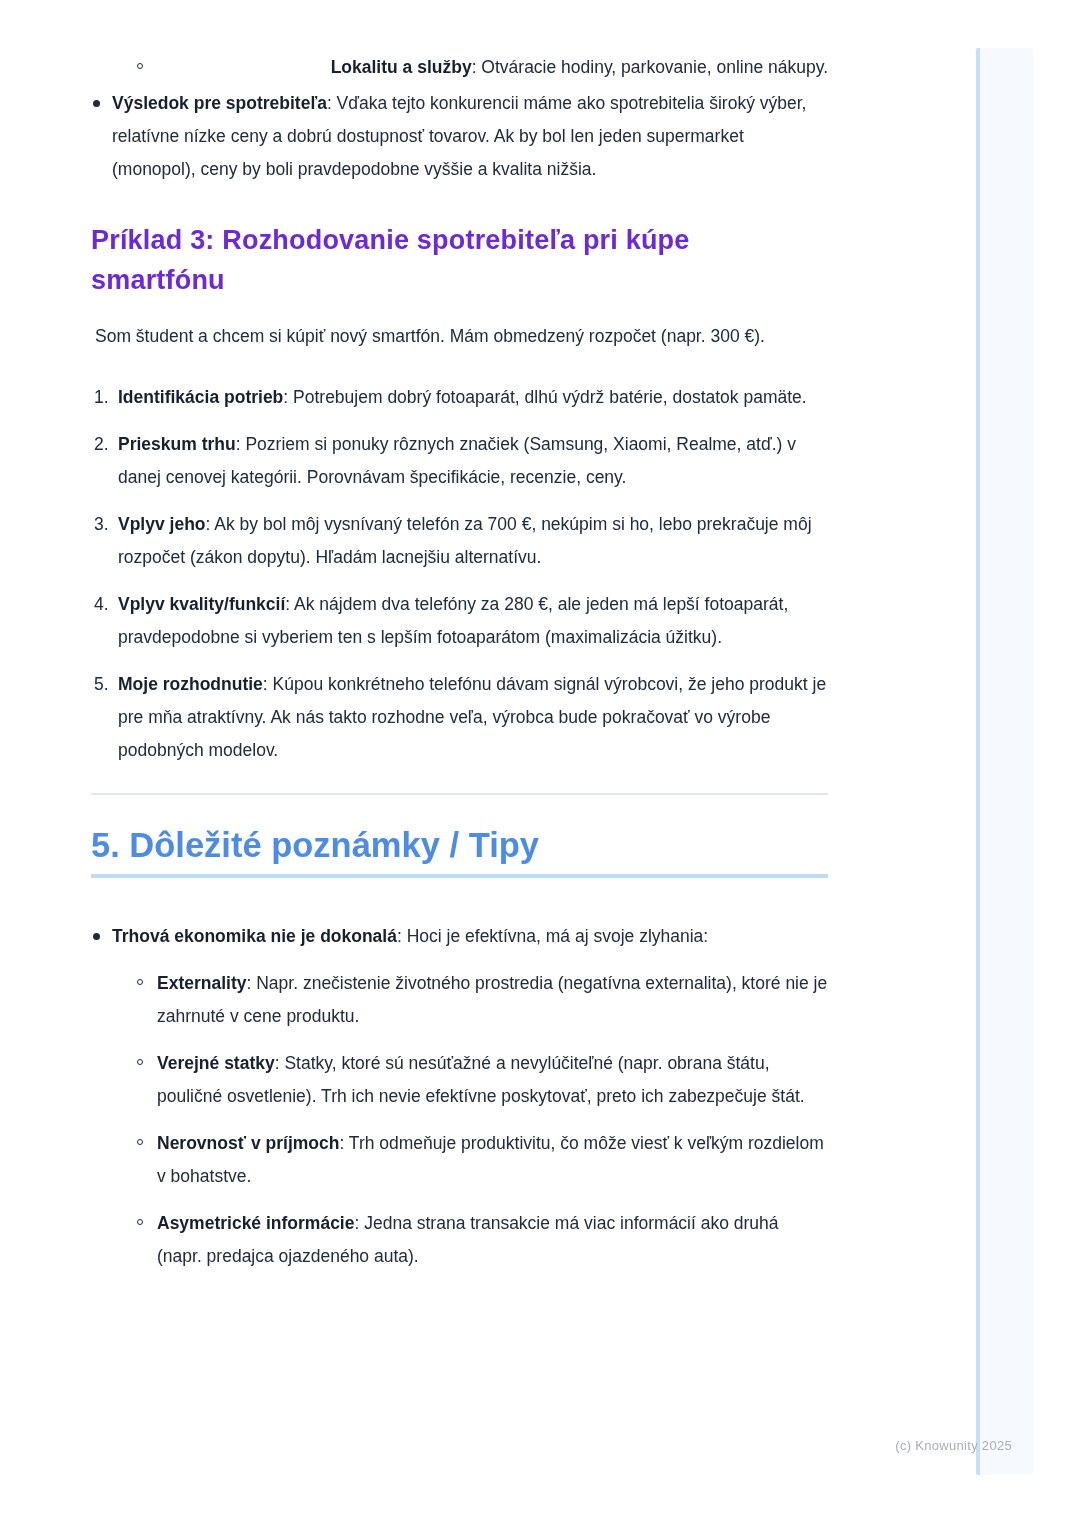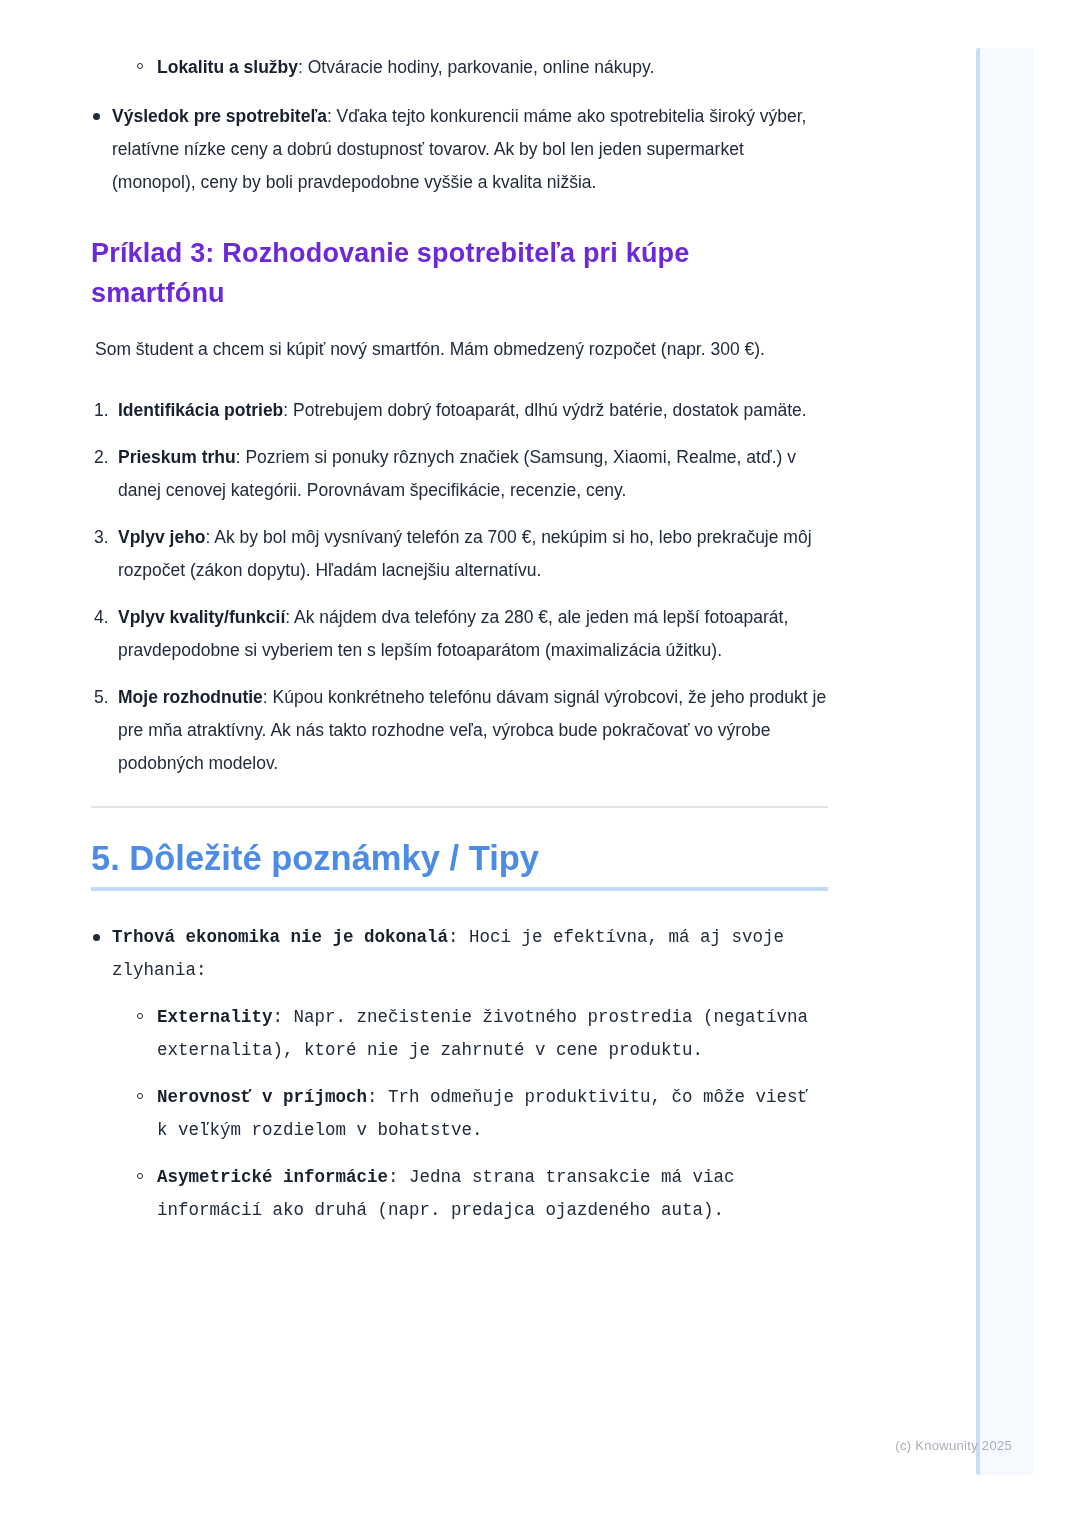--- a/index.html
+++ b/index.html
@@ -14,21 +14,21 @@
   }
   .content {
     position: absolute;
     left: 91px; top: 51px;
     width: 737px;
     font-size: 17.5px;
     line-height: 33px;
   }
   .li { position: relative; }
   .mb14 { margin-bottom: 14px; }
-  .mb18 { margin-bottom: 16px; }
+  .mb18 { margin-bottom: 3px; text-align: right; }
   
   .b1 { padding-left: 21px; }
   .b1 > .dot {
     position: absolute; left: 2px; top: 13px;
     width: 7px; height: 7px; border-radius: 50%;
     background: #212b3b;
   }
   
   .b2 { padding-left: 66px; }
   .b2 > .ring {
@@ -53,21 +53,21 @@
     height: 2px; width: 100%;
     background: #e4e5e8;
   }
   .h2 {
     margin: 30px 0 0 0;
     font-size: 34.5px; line-height: 40px; font-weight: 700;
     color: #4c8ce4;
     border-bottom: 4px solid #bfdaf5;
     padding-bottom: 9px;
   }
-  .tips { margin-top: 30px; font-family: Liberation Mono, monospace; }
+  .tips { margin-top: 42px; }
   .tips-sub { margin-top: 14px; }
   .side-strip {
     position: absolute;
     left: 976px; top: 48px;
     width: 57px; height: 1427px;
     background: #f6fafe;
     border-left: 4px solid #c7dff6;
     border-radius: 2px;
   }
   .footer {
@@ -129,20 +129,24 @@
       <span class="dot"></span>
       <strong>Trhová ekonomika nie je dokonalá</strong><span>: Hoci je efektívna, má aj svoje zlyhania:</span>
     </div>
     <div class="tips-sub">
       <div class="li b2 mb14">
         <span class="ring"></span>
         <strong>Externality</strong><span>: Napr. znečistenie životného prostredia (negatívna externalita), ktoré nie je zahrnuté v cene produktu.</span>
       </div>
       <div class="li b2 mb14">
         <span class="ring"></span>
+        <strong>Verejné statky</strong><span>: Statky, ktoré sú nesúťažné a nevylúčiteľné (napr. obrana štátu, pouličné osvetlenie). Trh ich nevie efektívne poskytovať, preto ich zabezpečuje štát.</span>
+      </div>
+      <div class="li b2 mb14">
+        <span class="ring"></span>
         <strong>Nerovnosť v príjmoch</strong><span>: Trh odmeňuje produktivitu, čo môže viesť k veľkým rozdielom v bohatstve.</span>
       </div>
       <div class="li b2">
         <span class="ring"></span>
         <strong>Asymetrické informácie</strong><span>: Jedna strana transakcie má viac informácií ako druhá (napr. predajca ojazdeného auta).</span>
       </div>
     </div>
   </div>
 
 </div>

